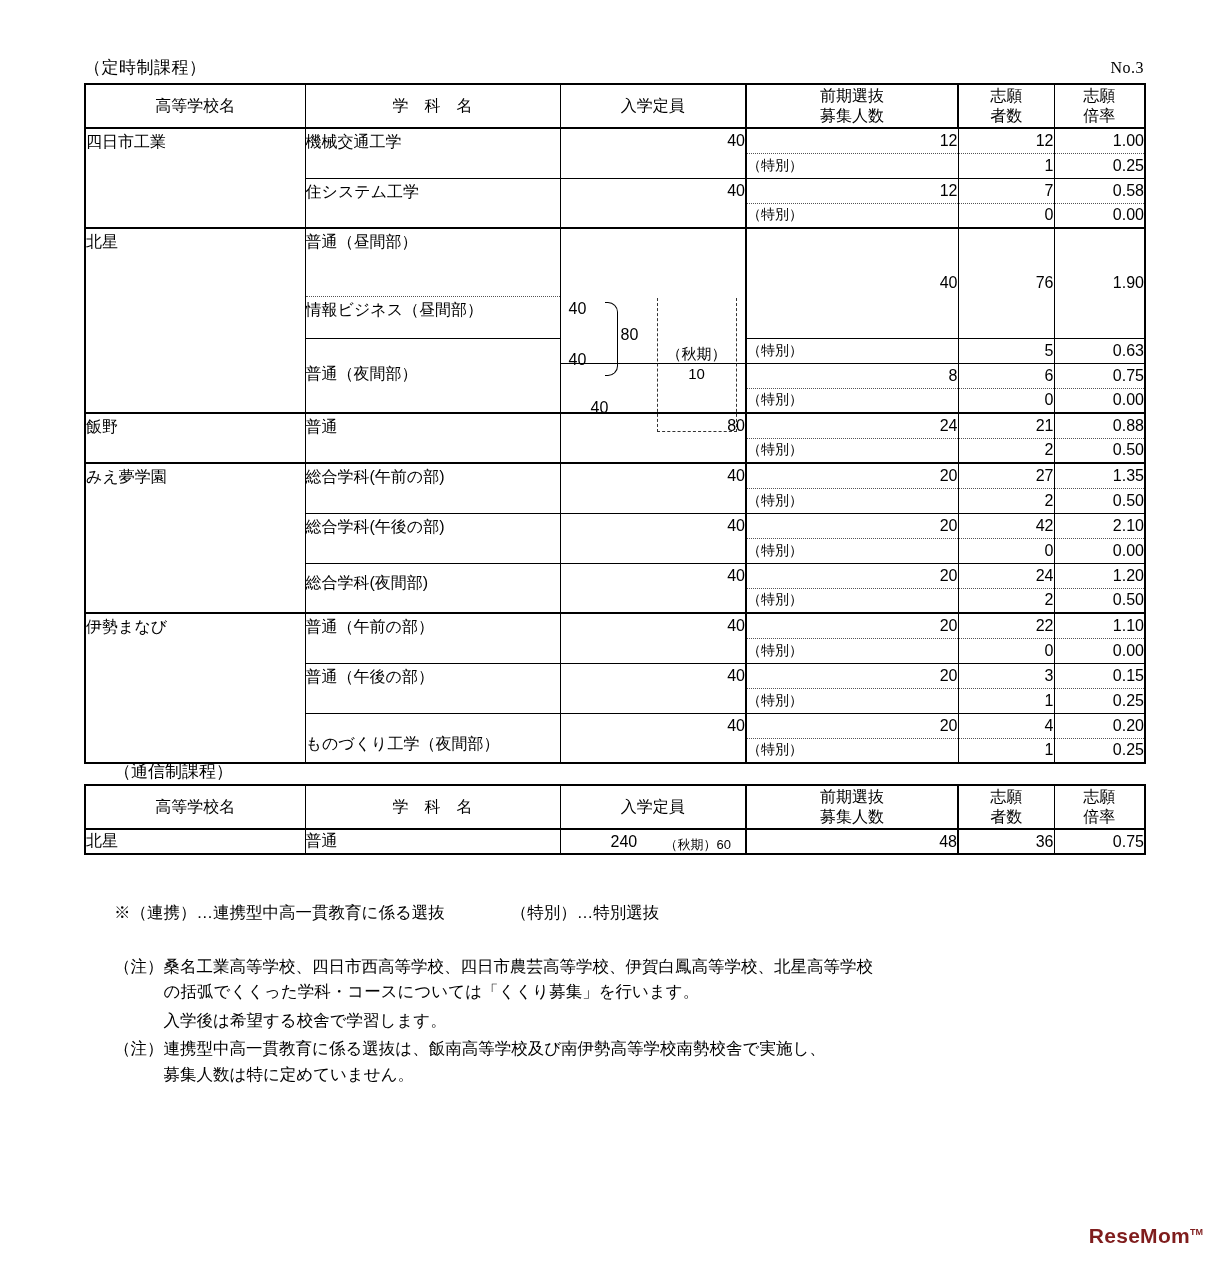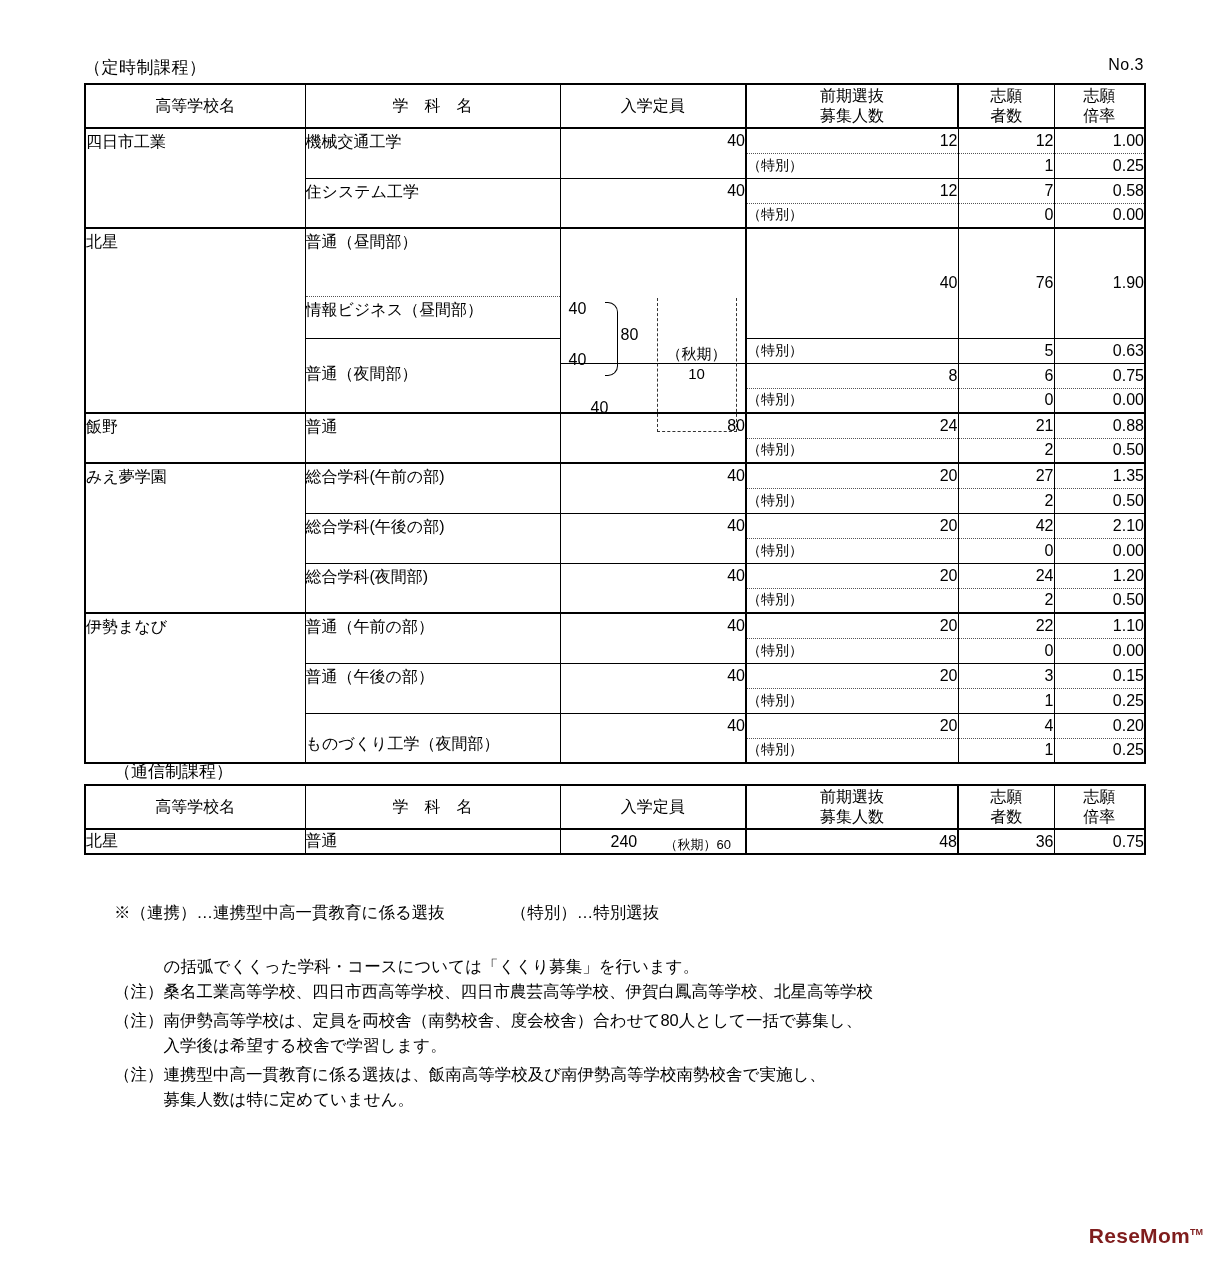--- a/index.html
+++ b/index.html
@@ -19,22 +19,23 @@
     position: relative;
     width: 1227px;
     height: 1270px;
     box-sizing: border-box;
   }
 
   
   .tbl-caption-row {
     position: absolute;
     display: flex;
-    align-items: flex-start;
+    align-items: center;
     justify-content: space-between;
+    font-family: Liberation Serif, serif;
   }
   .caption-left {
     font-size: 17px;
     letter-spacing: 0.5px;
   }
   .caption-right {
     font-size: 16px;
     letter-spacing: 0.5px;
   }
 
@@ -326,21 +327,21 @@
         <td class="cell-num bl-thick bb-dot">20</td>
         <td class="cell-num bb-dot">42</td>
         <td class="cell-num bb-dot br-thick">2.10</td>
       </tr>
       <tr class="row-h">
         <td class="cell-special bl-thick bt-dot">（特別）</td>
         <td class="cell-num bt-dot">0</td>
         <td class="cell-num bt-dot br-thick">0.00</td>
       </tr>
       <tr class="row-h">
-        <td class="cell-course bb-none" rowspan="2" style="vertical-align:top; padding-top:3px;">総合学科(夜間部)</td>
+        <td class="cell-course bb-none" rowspan="2" style="vertical-align:top; padding-top:9px;">総合学科(夜間部)</td>
         <td class="cell-num" rowspan="2" style="vertical-align:top; padding-top:3px;">40</td>
         <td class="cell-num bl-thick bb-dot">20</td>
         <td class="cell-num bb-dot">24</td>
         <td class="cell-num bb-dot br-thick">1.20</td>
       </tr>
       <tr class="row-h">
         <td class="cell-special bl-thick bt-dot">（特別）</td>
         <td class="cell-num bt-dot">2</td>
         <td class="cell-num bt-dot br-thick">0.50</td>
       </tr>
@@ -428,25 +429,24 @@
         <td class="cell-num">36</td>
         <td class="cell-num">0.75</td>
       </tr>
     </tbody>
   </table>
 
   <div class="notes" style="left:114px; top:900px; width:1010px;">
     <div class="note-line" style="margin-bottom:28px;">※（連携）…連携型中高一貫教育に係る選抜　　　　（特別）…特別選抜</div>
 
     <div class="note-block">
+      <div class="note-line">（注）桑名工業高等学校、四日市西高等学校、四日市農芸高等学校、伊賀白鳳高等学校、北星高等学校</div>
       <div class="note-line">　　　の括弧でくくった学科・コースについては「くくり募集」を行います。</div>
-      <div class="note-line">（注）桑名工業高等学校、四日市西高等学校、四日市農芸高等学校、伊賀白鳳高等学校、北星高等学校</div>
     </div>
     <div class="note-block">
-      <div class="note-line">（注）南伊勢高等学校は、定員を両校舎（南勢校舎、度会校舎）合わせて80人として一括で募集し、</div>
       <div class="note-line">　　　入学後は希望する校舎で学習します。</div>
     </div>
     <div class="note-block">
       <div class="note-line">（注）連携型中高一貫教育に係る選抜は、飯南高等学校及び南伊勢高等学校南勢校舎で実施し、</div>
       <div class="note-line">　　　募集人数は特に定めていません。</div>
     </div>
   </div>
 
   <div class="watermark">
     <span>ReseMom</span><span class="tm">TM</span>

